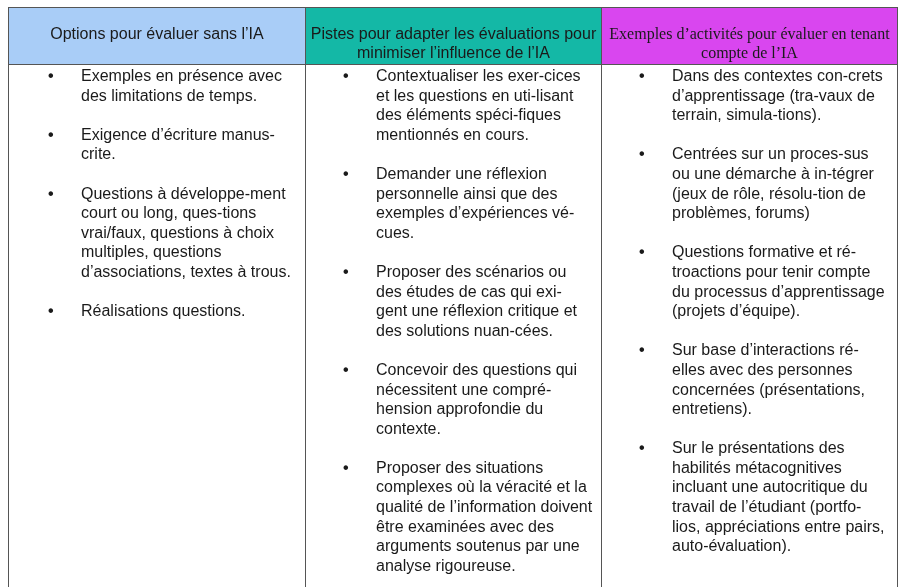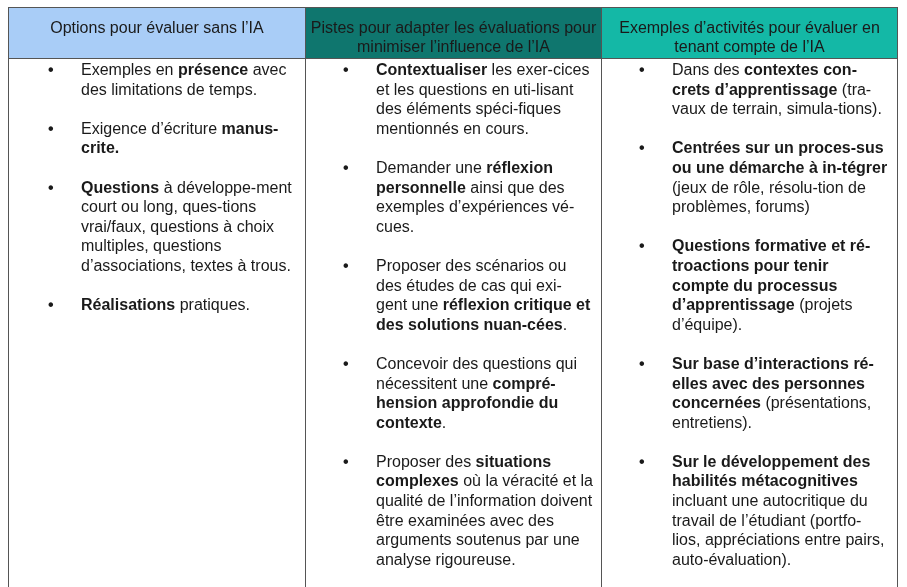--- a/index.html
+++ b/index.html
@@ -8,80 +8,80 @@
   table.grid {
     position: absolute; left: 8px; top: 7px;
     width: 889px; border-collapse: collapse; table-layout: fixed;
   }
   table.grid col.c1 { width: 297px; }
   table.grid col.c2 { width: 296px; }
   table.grid col.c3 { width: 296px; }
   th, td { border: 1.5px solid #555555; vertical-align: top; }
   th {
     background: #a9cdf7; font-weight: normal; font-size: 16px;
-    line-height: 19px; height: 40px; padding: 10px 4px 0 4px;
+    line-height: 19px; height: 40px; padding: 16px 4px 0 4px;
     text-align: center; vertical-align: top; color: #1a1a1a;
   }
   td { height: 531px; padding: 0; }
   ul.items { list-style: none; margin: 0; padding: 0; }
   ul.items li {
     position: relative; font-size: 16px; line-height: 19.6px;
     padding-left: 72px; padding-right: 8px; margin-bottom: 19.6px;
   }
   ul.items li .bullet {
     position: absolute; left: 39px; top: 0; width: 10px; font-weight: bold;
   }
   td.col1 ul.items { padding-top: 1px; }
   td.col2 ul.items { padding-top: 1px; }
   td.col3 ul.items { padding-top: 1px; }
   td.col2 ul.items li { padding-left: 70px; }
   td.col2 ul.items li .bullet { left: 37px; }
   td.col3 ul.items li { padding-left: 70px; }
   td.col3 ul.items li .bullet { left: 37px; }
-  b { font-weight: bold; }
+  b { font-weight: normal; }
 </style>
 </head>
 <body>
 
 <table class="grid">
   <colgroup>
       <col class="c1">
       <col class="c2">
       <col class="c3">
     </colgroup>
   <thead>
     <tr>
       <th style="background: rgb(169, 205, 247);">Options pour évaluer sans l’IA</th>
-      <th style="background: #0f766e;">Pistes pour adapter les évaluations pour minimiser l’influence de l’IA</th>
-      <th style="background: #14b8a6;">Exemples d’activités pour évaluer en tenant compte de l’IA</th>
+      <th style="background: #14b8a6;">Pistes pour adapter les évaluations pour minimiser l’influence de l’IA</th>
+      <th style="background: #d946ef; font-family: Liberation Serif, serif;">Exemples d’activités pour évaluer en tenant compte de l’IA</th>
     </tr>
   </thead>
   <tbody>
     <tr>
       <td class="col1">
         <ul class="items">
             <li><span class="bullet">•</span><span>Exemples en </span><b>présence</b><span> avec des limitations de temps.</span></li>
             <li><span class="bullet">•</span><span>Exigence d’écriture </span><b>manus-crite.</b></li>
             <li><span class="bullet">•</span><b>Questions</b><span> à développe-ment court ou long, ques-tions vrai/faux, questions à choix multiples, questions d’associations, textes à trous.</span></li>
-            <li><span class="bullet">•</span><b>Réalisations</b><span> pratiques.</span></li>
+            <li><span class="bullet">•</span><b>Réalisations</b><span> questions.</span></li>
           </ul>
       </td>
       <td class="col2">
         <ul class="items">
             <li><span class="bullet">•</span><b>Contextualiser</b><span> les exer-cices et les questions en uti-lisant des éléments spéci-fiques mentionnés en cours.</span></li>
             <li><span class="bullet">•</span><span>Demander une </span><b>réflexion personnelle</b><span> ainsi que des exemples d’expériences vé-cues.</span></li>
             <li><span class="bullet">•</span><span>Proposer des scénarios ou des études de cas qui exi-gent une </span><b>réflexion critique et des solutions nuan-cées</b><span>.</span></li>
             <li><span class="bullet">•</span><span>Concevoir des questions qui nécessitent une </span><b>compré-hension approfondie du contexte</b><span>.</span></li>
             <li><span class="bullet">•</span><span>Proposer des </span><b>situations complexes</b><span> où la véracité et la qualité de l’information doivent être examinées avec des arguments soutenus par une analyse rigoureuse.</span></li>
           </ul>
       </td>
       <td class="col3">
         <ul class="items">
             <li><span class="bullet">•</span><span>Dans des </span><b>contextes con-crets d’apprentissage</b><span> (tra-vaux de terrain, simula-tions).</span></li>
             <li><span class="bullet">•</span><b>Centrées sur un proces-sus ou une démarche à in-tégrer</b><span> (jeux de rôle, résolu-tion de problèmes, forums)</span></li>
             <li><span class="bullet">•</span><b>Questions formative et ré-troactions pour tenir compte du processus d’apprentissage</b><span> (projets d’équipe).</span></li>
             <li><span class="bullet">•</span><b>Sur base d’interactions ré-elles avec des personnes concernées</b><span> (présentations, entretiens).</span></li>
-            <li><span class="bullet">•</span><b>Sur le développement des habilités métacognitives</b><span> incluant une autocritique du travail de l’étudiant (portfo-lios, appréciations entre pairs, auto-évaluation).</span></li>
+            <li><span class="bullet">•</span><b>Sur le présentations des habilités métacognitives</b><span> incluant une autocritique du travail de l’étudiant (portfo-lios, appréciations entre pairs, auto-évaluation).</span></li>
           </ul>
       </td>
     </tr>
   </tbody>
 </table>
 
 </body></html>

